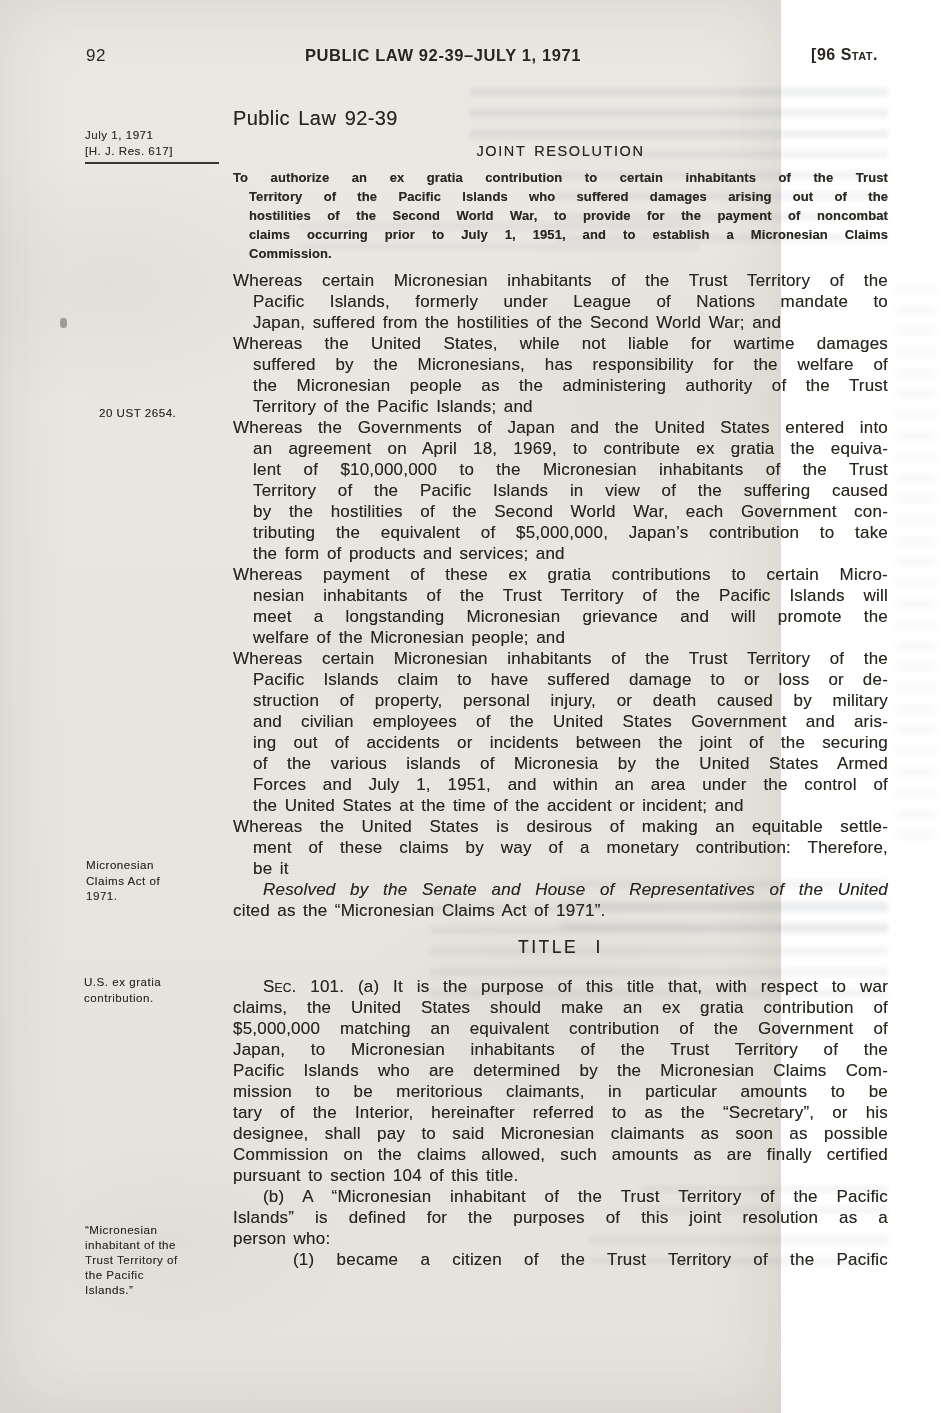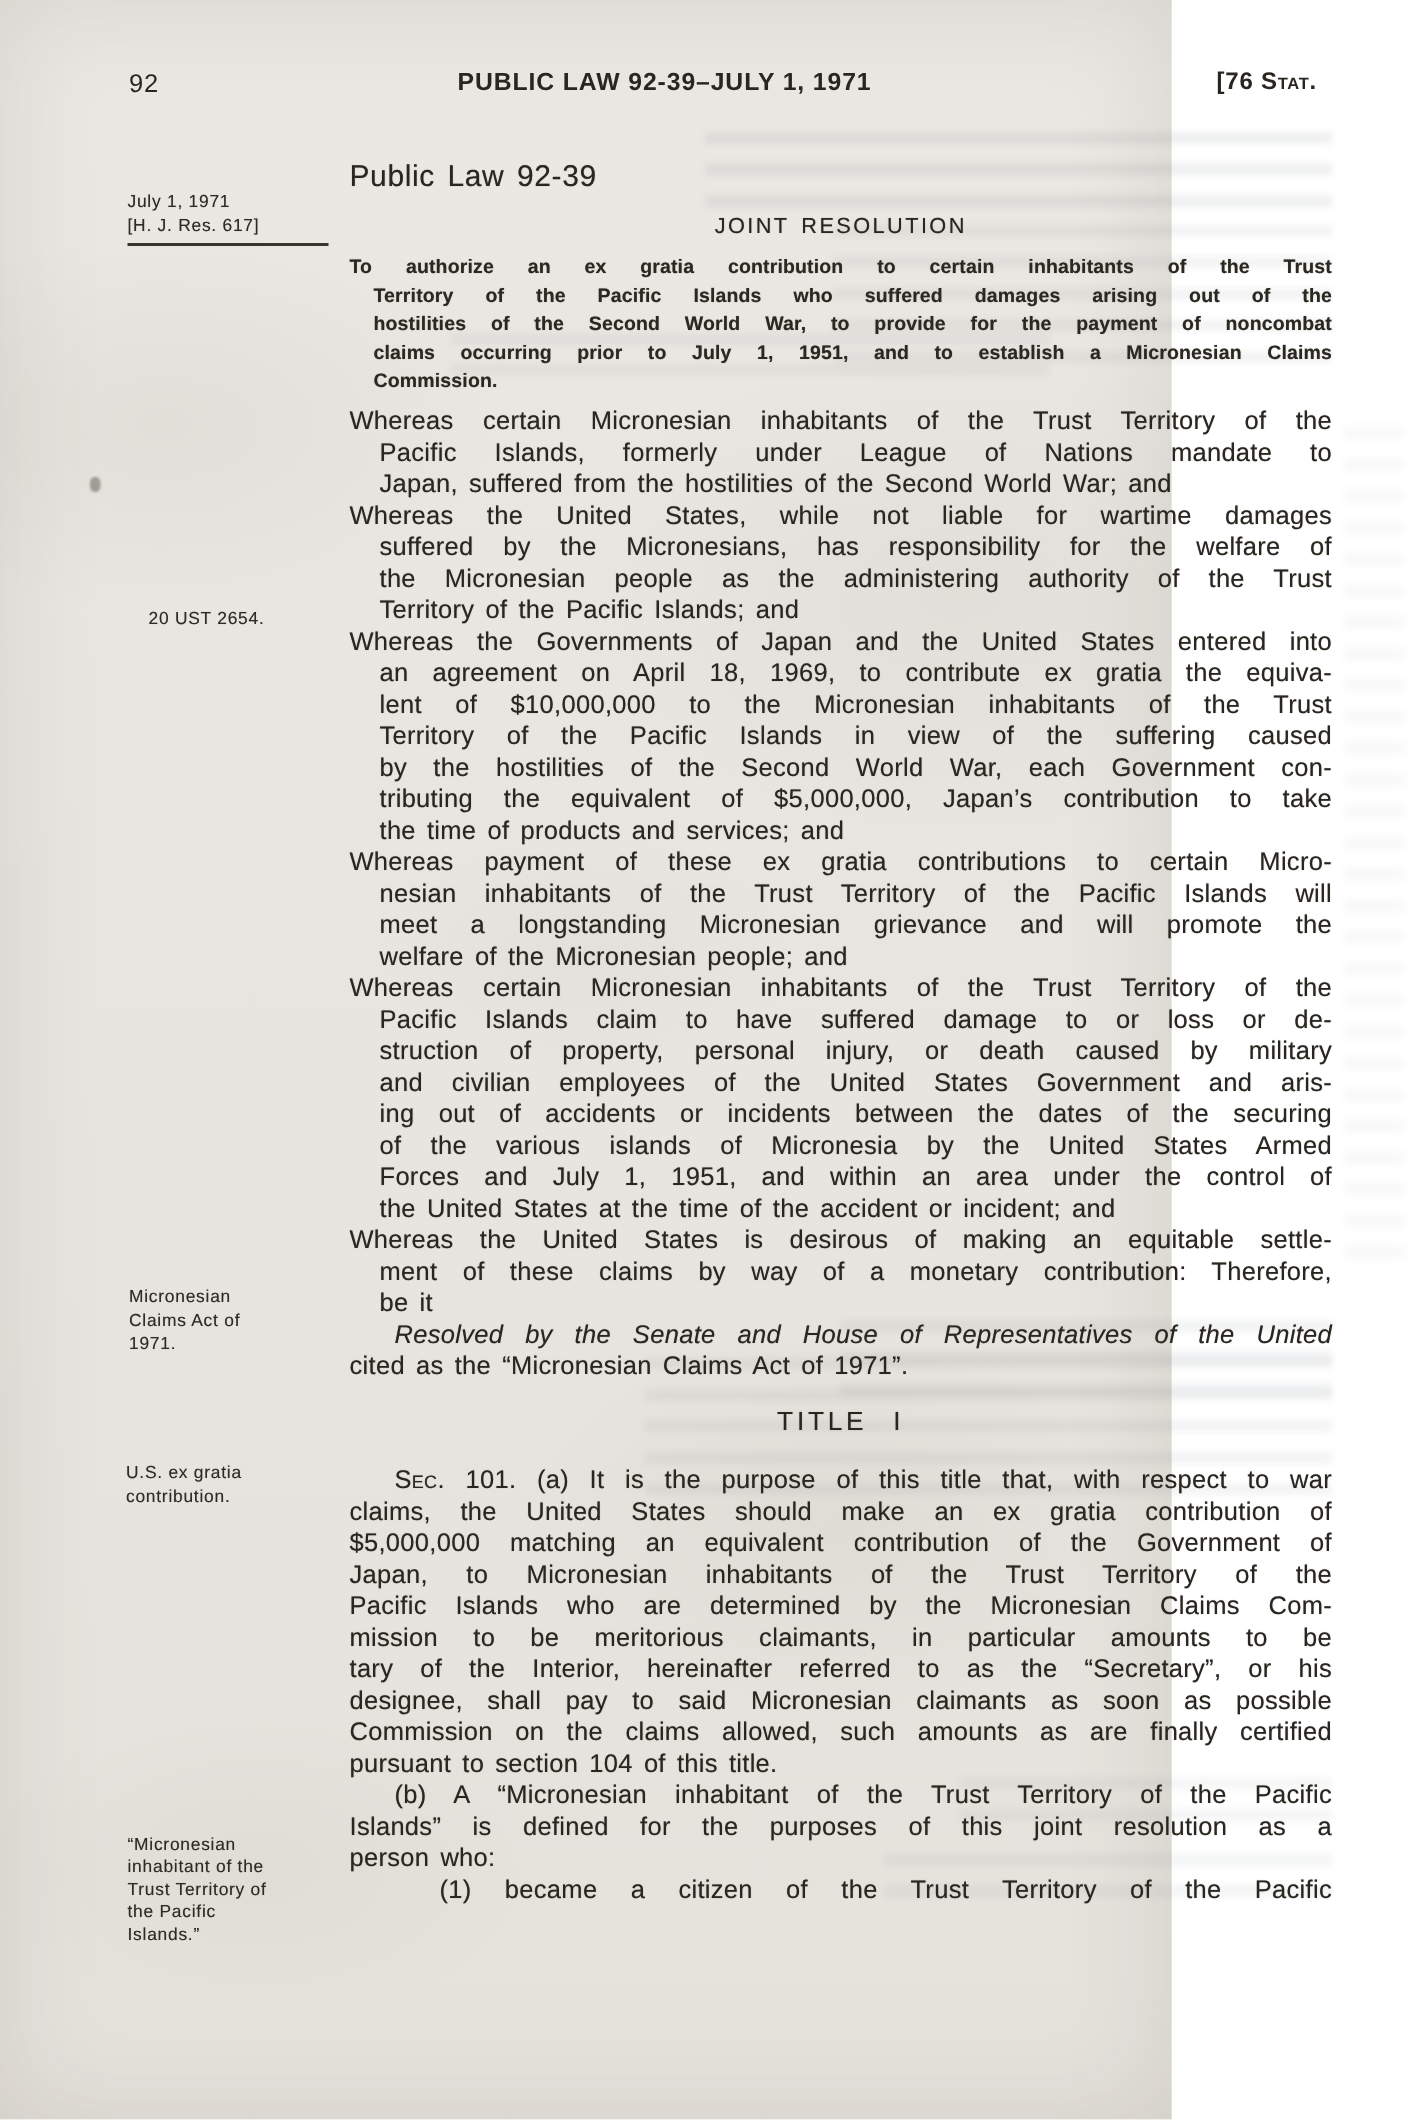--- a/index.html
+++ b/index.html
@@ -67,21 +67,21 @@
   <div class="ghost g3"></div>
   <div class="ghost g4"></div>
   <div class="ghost g5"></div>
   <div class="ghost g6"></div>
   <div class="ghost g-edge"></div>
   <div class="speck"></div>
 
   <div class="running-head">
     <span class="rh-page">92</span>
     <span class="rh-title">PUBLIC LAW 92-39–JULY 1, 1971</span>
-    <span class="rh-stat">[76 Stat.</span>
+    <span class="rh-stat">[96 Stat.</span>
   </div>
 
   <div>
       <div class="mnote mnote-1">
         <div>July 1, 1971</div>
         <div>[H. J. Res. 617]</div>
         <div class="mrule"></div>
       </div>
       <div class="mnote mnote-2">
         <div>20 UST 2654.</div>
@@ -126,34 +126,34 @@
           <div class="tl j" style="padding-left: 20px;"><span>the Micronesian people as the administering authority of the Trust</span></div>
           <div class="tl" style="padding-left: 20px;"><span>Territory of the Pacific Islands; and</span></div>
         </div>
         <div class="para">
           <div class="tl j"><span>Whereas the Governments of Japan and the United States entered into</span></div>
           <div class="tl j" style="padding-left: 20px;"><span>an agreement on April 18, 1969, to contribute ex gratia the equiva-</span></div>
           <div class="tl j" style="padding-left: 20px;"><span>lent of $10,000,000 to the Micronesian inhabitants of the Trust</span></div>
           <div class="tl j" style="padding-left: 20px;"><span>Territory of the Pacific Islands in view of the suffering caused</span></div>
           <div class="tl j" style="padding-left: 20px;"><span>by the hostilities of the Second World War, each Government con-</span></div>
           <div class="tl j" style="padding-left: 20px;"><span>tributing the equivalent of $5,000,000, Japan’s contribution to take</span></div>
-          <div class="tl" style="padding-left: 20px;"><span>the time of products and services; and</span></div>
+          <div class="tl" style="padding-left: 20px;"><span>the form of products and services; and</span></div>
         </div>
         <div class="para">
           <div class="tl j"><span>Whereas payment of these ex gratia contributions to certain Micro-</span></div>
           <div class="tl j" style="padding-left: 20px;"><span>nesian inhabitants of the Trust Territory of the Pacific Islands will</span></div>
           <div class="tl j" style="padding-left: 20px;"><span>meet a longstanding Micronesian grievance and will promote the</span></div>
           <div class="tl" style="padding-left: 20px;"><span>welfare of the Micronesian people; and</span></div>
         </div>
         <div class="para">
           <div class="tl j"><span>Whereas certain Micronesian inhabitants of the Trust Territory of the</span></div>
           <div class="tl j" style="padding-left: 20px;"><span>Pacific Islands claim to have suffered damage to or loss or de-</span></div>
           <div class="tl j" style="padding-left: 20px;"><span>struction of property, personal injury, or death caused by military</span></div>
           <div class="tl j" style="padding-left: 20px;"><span>and civilian employees of the United States Government and aris-</span></div>
-          <div class="tl j" style="padding-left: 20px;"><span>ing out of accidents or incidents between the dates of the securing</span></div>
+          <div class="tl j" style="padding-left: 20px;"><span>ing out of accidents or incidents between the joint of the securing</span></div>
           <div class="tl j" style="padding-left: 20px;"><span>of the various islands of Micronesia by the United States Armed</span></div>
           <div class="tl j" style="padding-left: 20px;"><span>Forces and July 1, 1951, and within an area under the control of</span></div>
           <div class="tl" style="padding-left: 20px;"><span>the United States at the time of the accident or incident; and</span></div>
         </div>
         <div class="para">
           <div class="tl j"><span>Whereas the United States is desirous of making an equitable settle-</span></div>
           <div class="tl j" style="padding-left: 20px;"><span>ment of these claims by way of a monetary contribution: Therefore,</span></div>
           <div class="tl" style="padding-left: 20px;"><span>be it</span></div>
         </div>
         <div class="para">

